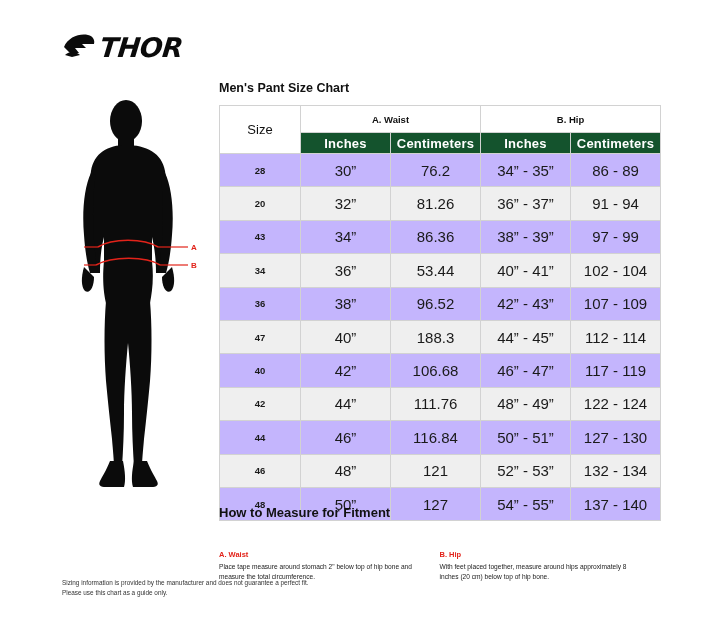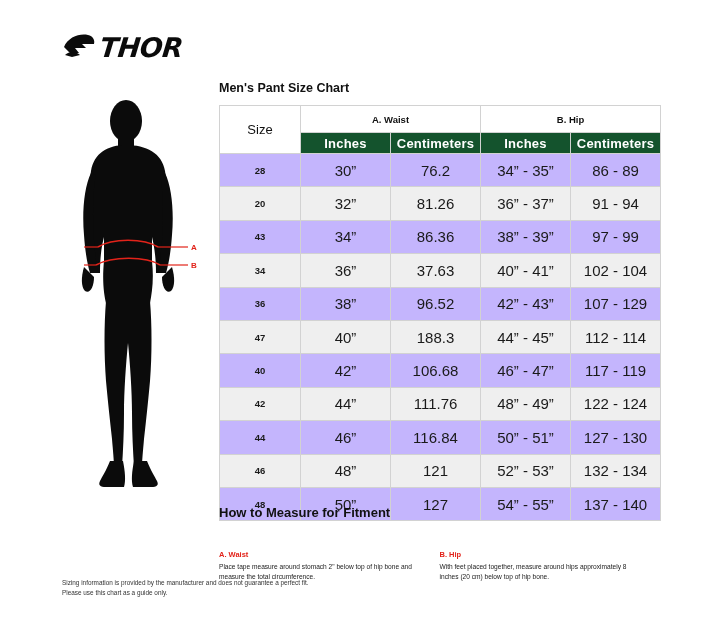--- a/index.html
+++ b/index.html
@@ -292,30 +292,30 @@
         <tr class="odd">
           <td class="size-cell">43</td>
           <td>34”</td>
           <td>86.36</td>
           <td>38” - 39”</td>
           <td>97 - 99</td>
         </tr>
         <tr class="even">
           <td class="size-cell">34</td>
           <td>36”</td>
-          <td>37.63</td>
+          <td>53.44</td>
           <td>40” - 41”</td>
           <td>102 - 104</td>
         </tr>
         <tr class="odd">
           <td class="size-cell">36</td>
           <td>38”</td>
           <td>96.52</td>
           <td>42” - 43”</td>
-          <td>107 - 129</td>
+          <td>107 - 109</td>
         </tr>
         <tr class="even">
           <td class="size-cell">47</td>
           <td>40”</td>
           <td>188.3</td>
           <td>44” - 45”</td>
           <td>112 - 114</td>
         </tr>
         <tr class="odd">
           <td class="size-cell">40</td>

